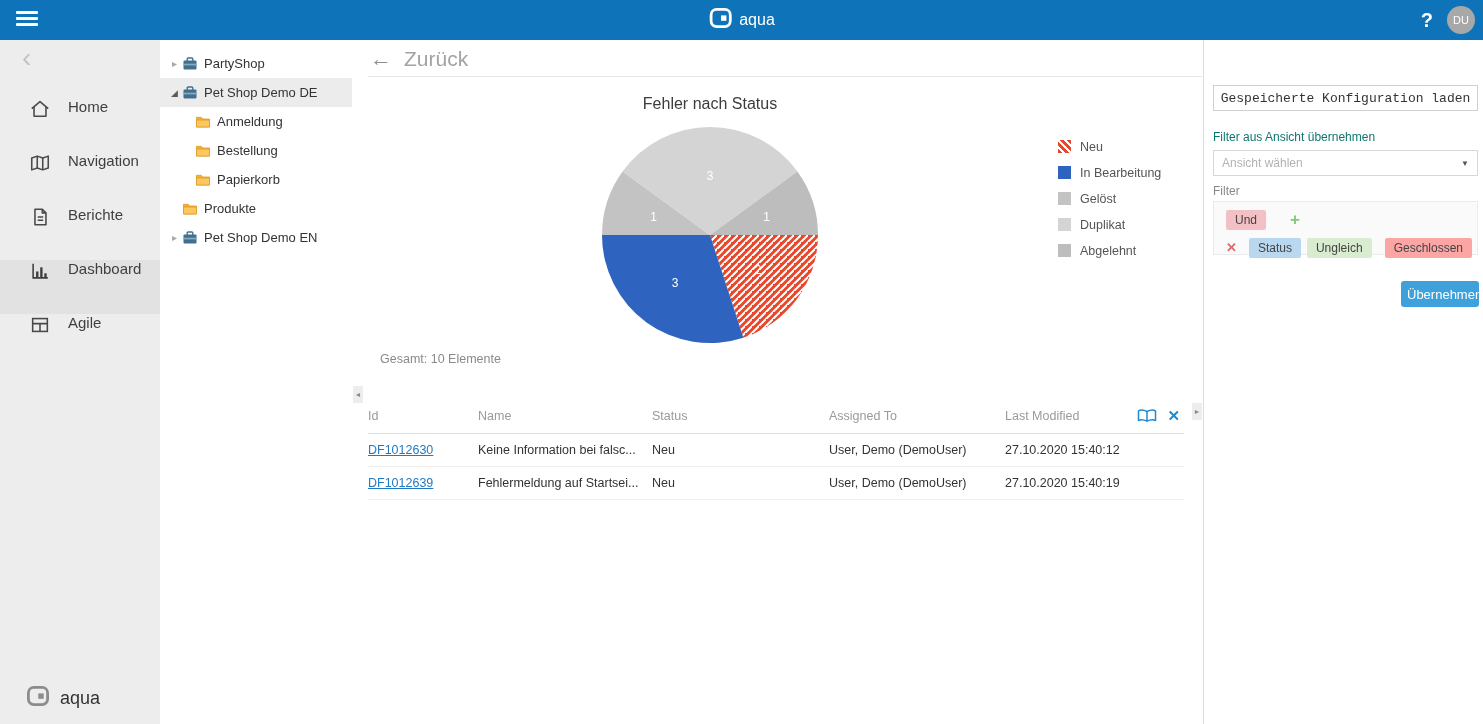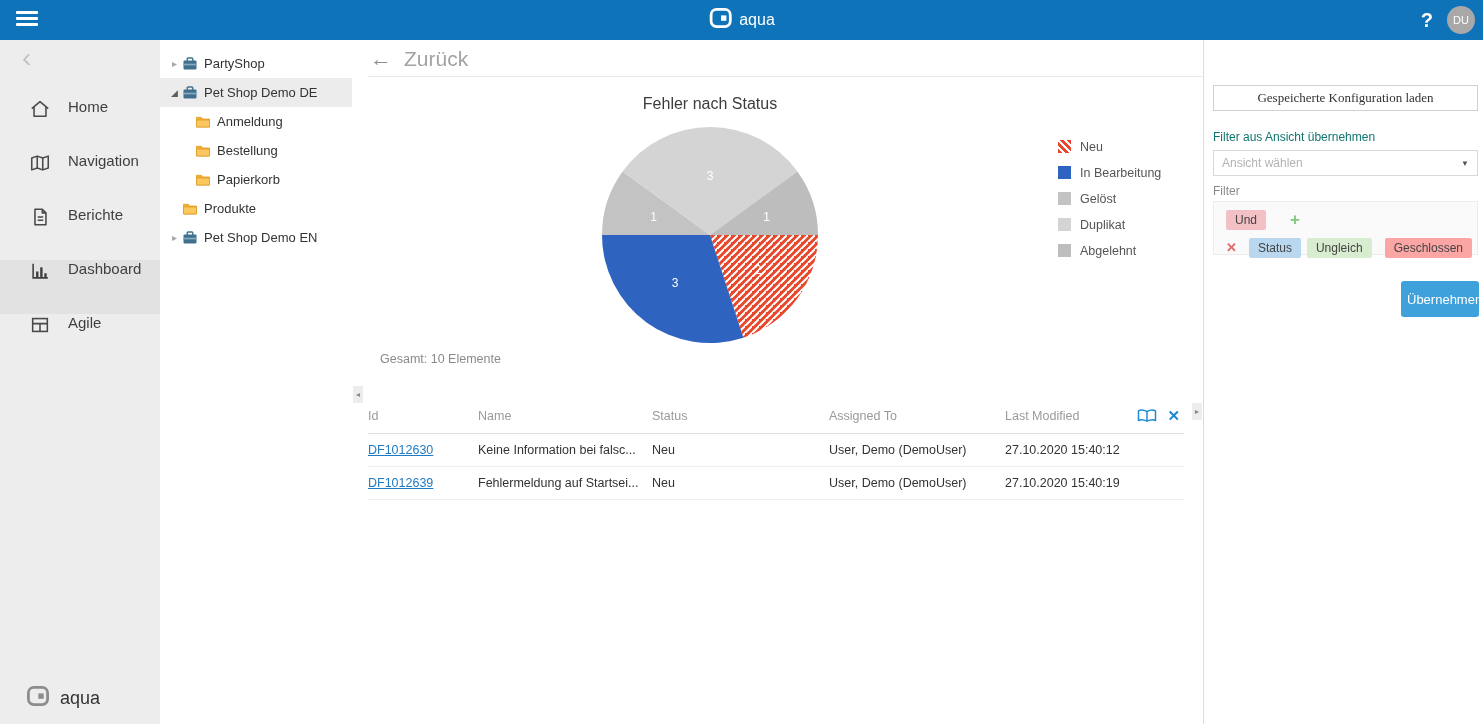--- a/index.html
+++ b/index.html
@@ -53,37 +53,37 @@
   .hdr-icons{display:flex;align-items:center;gap:10px;justify-content:flex-end;padding-right:4px}
   .x-ico{color:#1f8ad2;font-size:15px;font-weight:bold;line-height:14px;cursor:pointer}
   .book-ico{display:inline-flex;cursor:pointer}
   .handle{position:absolute;width:10px;height:17px;background:#ededed;color:#8a8a8a;font-size:7px;
           line-height:17px;text-align:center;cursor:pointer;user-select:none}
   .handle.left{left:1px;top:346px}
   .handle.right{left:840px;top:363px}
   
   .rpanel{position:absolute;left:1203px;top:40px;right:0;bottom:0;background:#fff;border-left:1px solid #ddd}
   .load-btn{position:absolute;left:9px;top:45px;width:265px;height:26px;background:#fff;border:1px solid #d0d0d0;
-            font-family:Liberation Serif, serif;font-size:13px;color:#333;cursor:pointer}
+            font-family:Liberation Mono, monospace;font-size:13px;color:#333;cursor:pointer}
   .view-label{position:absolute;left:9px;top:90px;font-size:12px;color:#0f766e}
   .view-select{position:absolute;left:9px;top:110px;width:265px;height:26px;border:1px solid #d8d8d8;box-sizing:border-box;
                display:flex;align-items:center;padding:0 8px;cursor:pointer;background:#fff}
   .view-placeholder{color:#b3b3b3;font-size:12px;flex:1}
   .caret{color:#555;font-size:8px}
   .filter-label{position:absolute;left:9px;top:144px;font-size:12px;color:#8a8a8a}
   .filter-box{position:absolute;left:9px;top:161px;width:265px;height:54px;background:#fafafa;border:1px solid #ececec;box-sizing:border-box}
   .fb-row{display:flex;align-items:center;padding:8px 0 0 12px}
   .chip{font-size:12px;color:#444;padding:3px 9px;border-radius:2px;cursor:pointer;white-space:nowrap}
   .chip.and{background:#f3c1c5}
   .chip.field{background:#b9d7ee;margin-left:12px}
   .chip.op{background:#d8eccf;margin-left:6px}
   .chip.val{background:#fca5a5;margin-left:13px}
   .plus{color:#85c87d;font-size:17px;font-weight:bold;margin-left:24px;cursor:pointer;line-height:14px}
   .remove{color:#e26868;font-size:13px;font-weight:bold;cursor:pointer;line-height:14px}
-  .apply-btn{position:absolute;left:197px;top:241px;width:78px;height:36px;background:#3ea1db;border:none;border-radius:3px;
+  .apply-btn{position:absolute;left:197px;top:241px;width:78px;height:26px;background:#3ea1db;border:none;border-radius:3px;
              color:#fff;font-family:"Liberation Sans",sans-serif;font-size:13px;cursor:pointer}
 </style>
 </head>
 <body>
 
 <header class="topbar">
   <div class="hamburger">
     <span></span>
       <span></span>
       <span></span>

